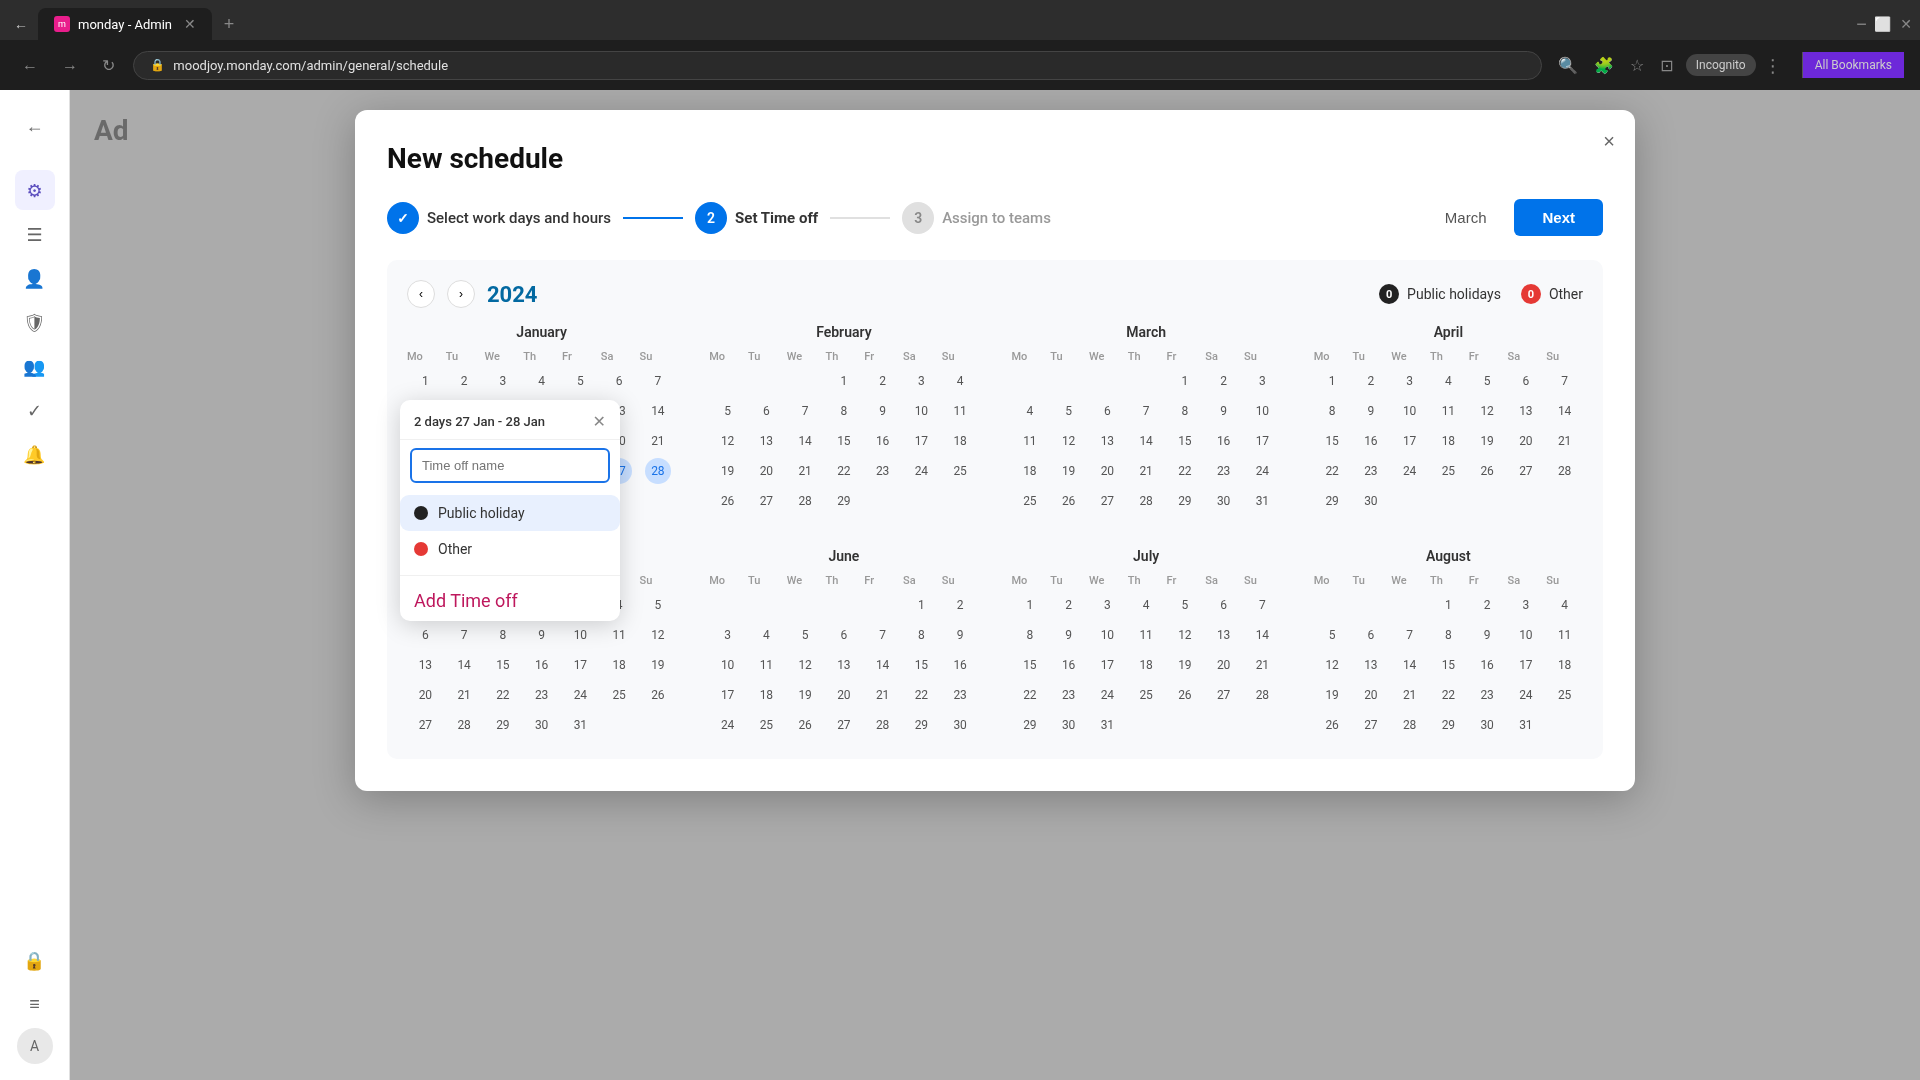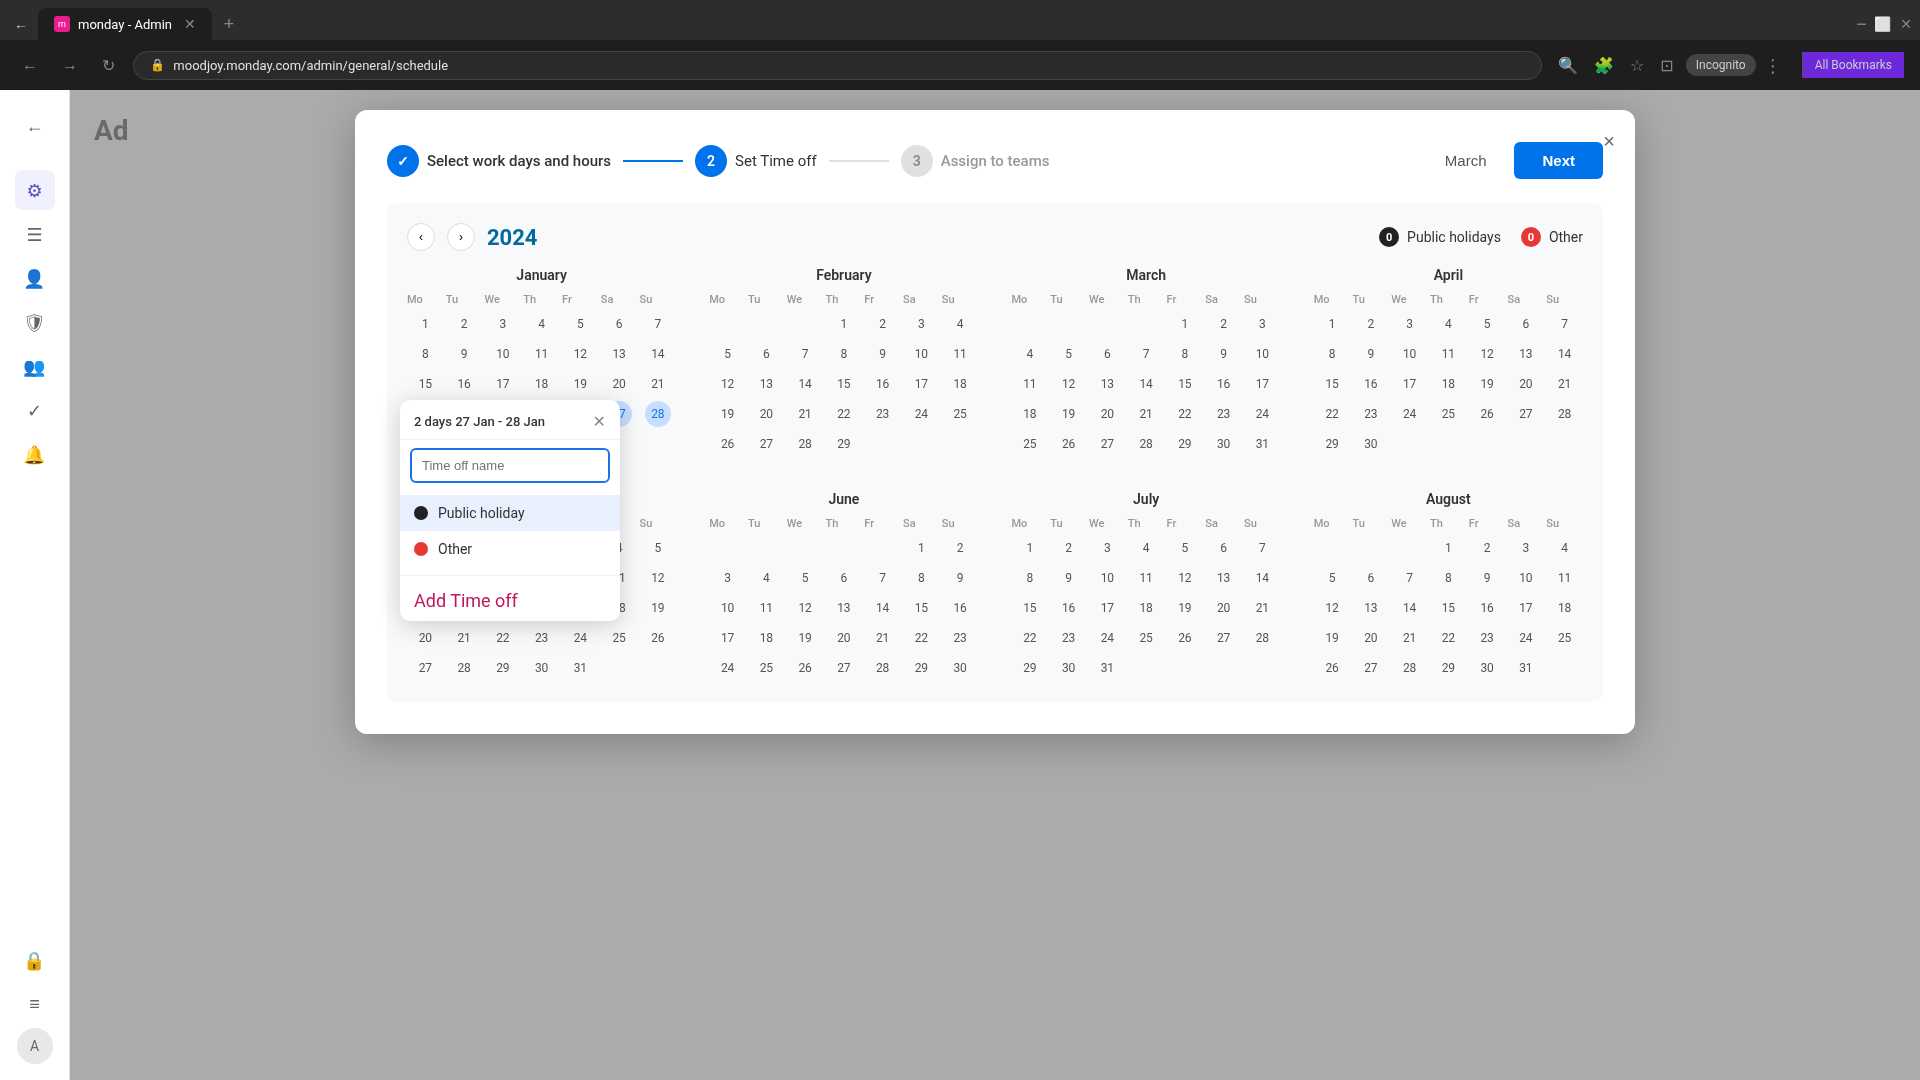--- a/index.html
+++ b/index.html
@@ -413,21 +413,21 @@
     .popup-list { padding: 4px 0; }
     .popup-item {
       display: flex;
       align-items: center;
       gap: 10px;
       padding: 10px 14px;
       cursor: pointer;
       font-size: 14px;
       color: #333;
     }
-    .popup-item.highlighted { background: #e8f0fe; }
+    .popup-item.highlighted { background: #e8f0fe; border-radius: 9px; }
     .popup-dot {
       width: 14px;
       height: 14px;
       border-radius: 50%;
     }
     .popup-dot.black { background: #222; }
     .popup-dot.red { background: #e53935; }
     .popup-divider {
       height: 1px;
       background: #f0f0f0;
@@ -511,31 +511,32 @@
 
   <div class="main-content">
 
     <div class="bg-content">
       <div class="bg-title">Ad</div>
     </div>
 
     <div class="overlay"></div>
 
     <div class="modal">
+      <h1 class="modal-title">New schedule</h1>
       <button class="modal-close">×</button>
 
       <div class="stepper">
         <div class="step">
           <div class="step-circle done">✓</div>
           <span class="step-label">Select work days and hours</span>
         </div>
         <div class="step-connector done"></div>
         <div class="step">
           <div class="step-circle active">2</div>
-          <span class="step-label" style="font-weight:400;text-align:center;">Set Time off</span>
+          <span class="step-label" style="font-weight:700;text-align:center;">Set Time off</span>
         </div>
         <div class="step-connector"></div>
         <div class="step">
           <div class="step-circle inactive">3</div>
           <span class="step-label" style="color:#999;">Assign to teams</span>
         </div>
         <div class="stepper-actions">
           <button class="btn-back">March</button>
           <button class="btn-next">Next</button>
         </div>

